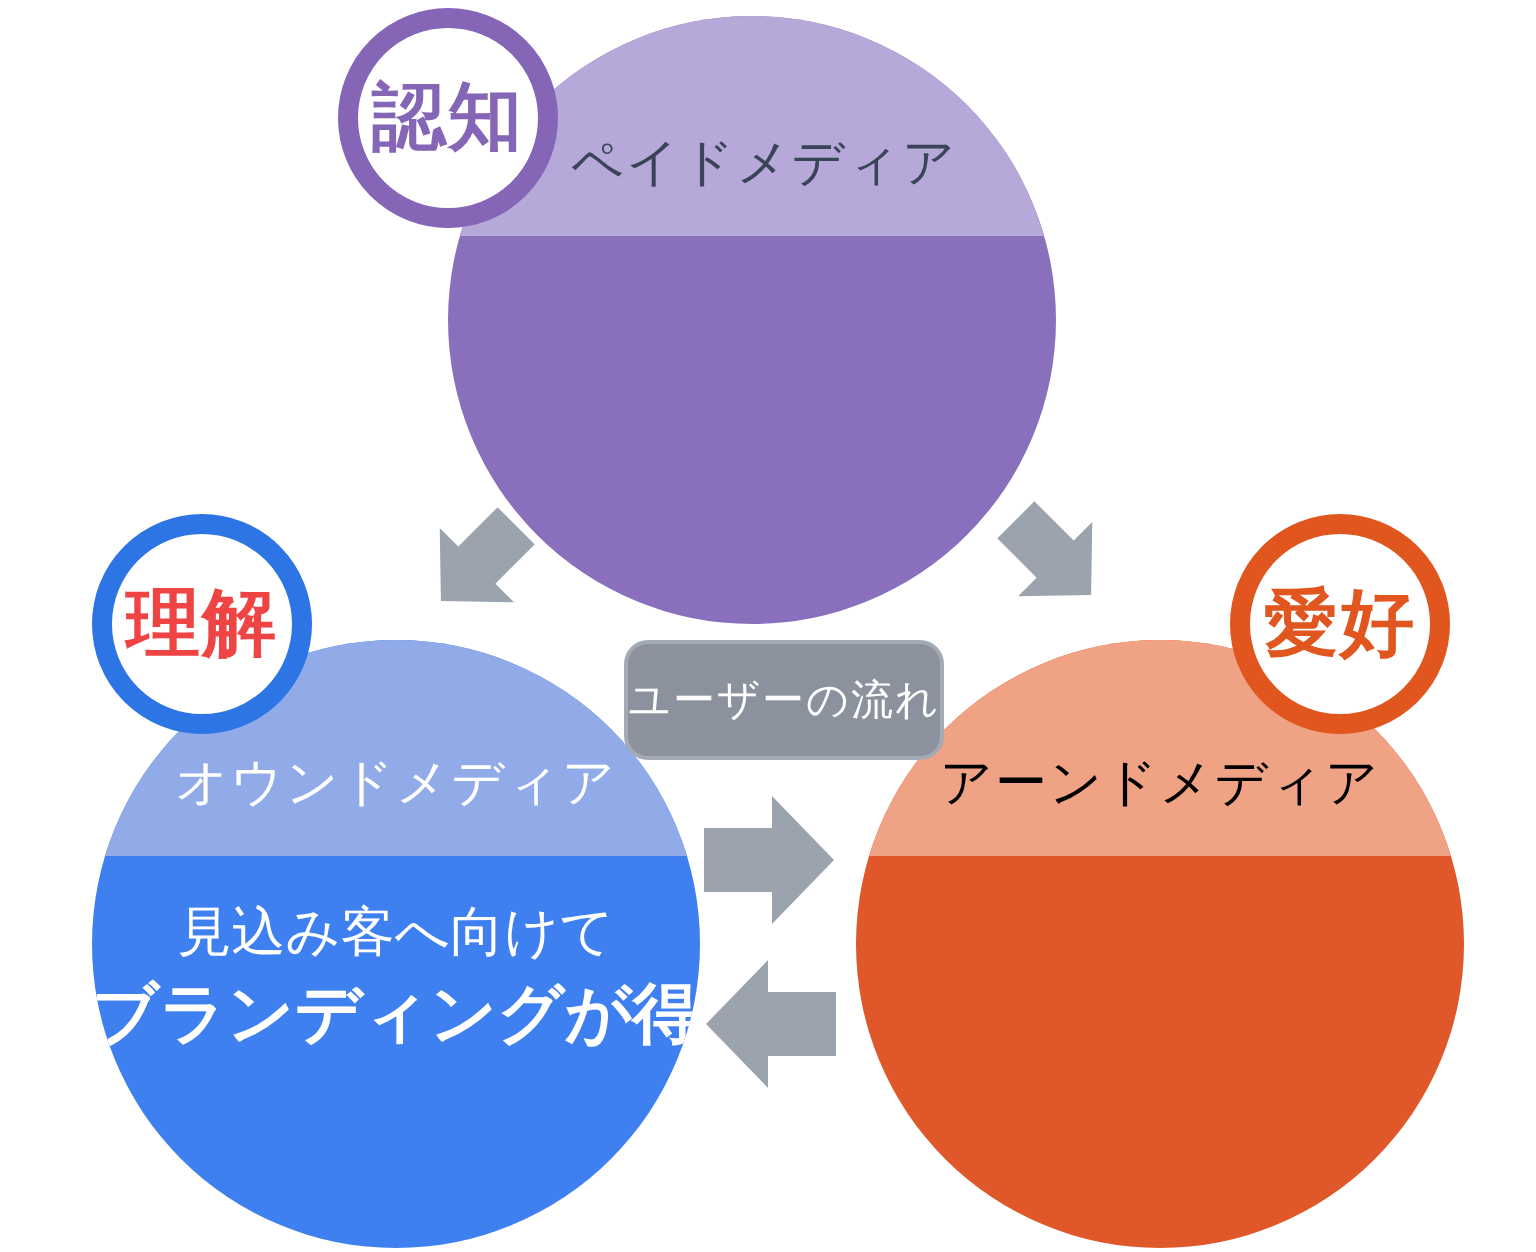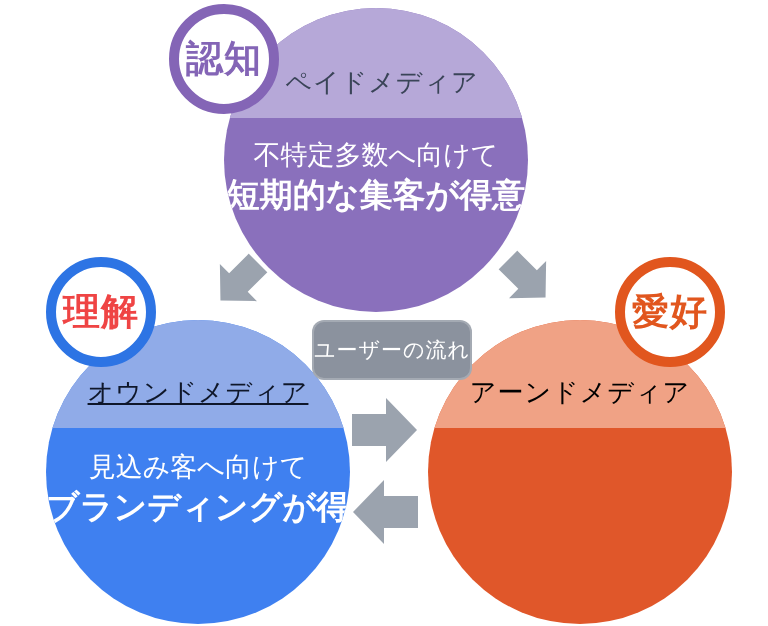--- a/index.html
+++ b/index.html
@@ -136,29 +136,25 @@
   <svg class="arrow arrow-owned-earned" width="66" height="66" viewBox="0 0 66 66">
     <polygon points="0,17 34,17 34,1 65,33 34,65 34,49 0,49" style="fill: rgb(155, 163, 174);"></polygon>
   </svg>
   <svg class="arrow arrow-earned-owned" width="66" height="66" viewBox="0 0 66 66">
     <polygon points="0,17 34,17 34,1 65,33 34,65 34,49 0,49" style="fill: rgb(155, 163, 174);"></polygon>
   </svg>
 
   <div class="circle circle-paid" style="background: rgb(138, 112, 188);">
     <div class="cap cap-paid" style="background: rgb(182, 168, 216);"></div>
     <div class="circle-title" style="color: rgb(58, 68, 88);">ペイドメディア</div>
-    <div class="circle-desc" style="color: rgb(255, 255, 255);">
-      <div class="desc-line1">不特定多数へ向けて</div>
-      <div class="desc-line2">短期的な集客が得意</div>
-    </div>
   </div>
 
   <div class="circle circle-owned" style="background: rgb(63, 128, 240);">
     <div class="cap cap-owned" style="background: rgb(144, 171, 232);"></div>
-    <div class="circle-title" style="color: #0f172a; text-decoration: underline;">オウンドメディア</div>
+    <div class="circle-title" style="color: #ffffff;">オウンドメディア</div>
     <div class="circle-desc" style="color: rgb(255, 255, 255);">
       <div class="desc-line1">見込み客へ向けて</div>
       <div class="desc-line2">ブランディングが得意</div>
     </div>
   </div>
 
   <div class="circle circle-earned" style="background: rgb(224, 87, 42);">
     <div class="cap cap-earned" style="background: rgb(240, 162, 133);"></div>
     <div class="circle-title" style="color: #000000;">アーンドメディア</div>
   </div>

